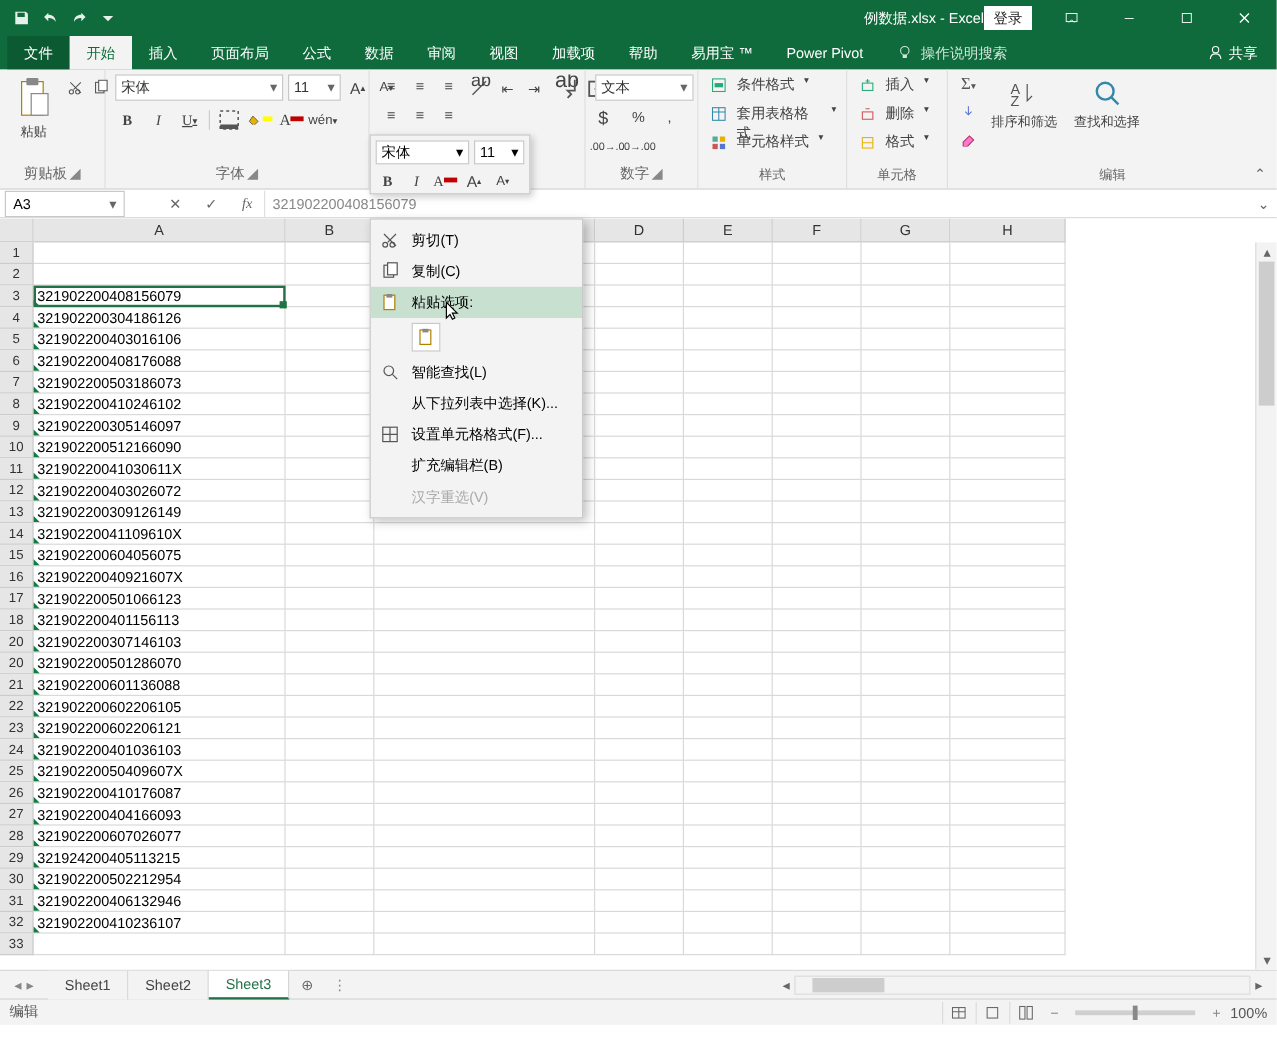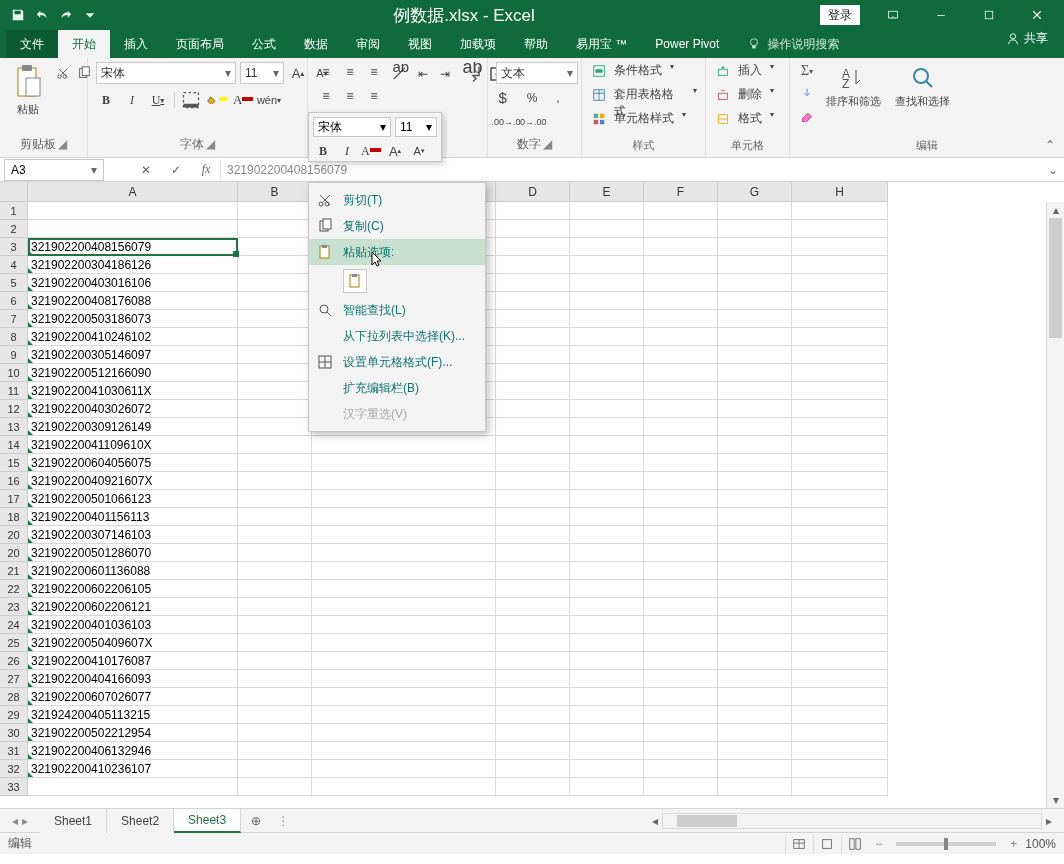--- a/index.html
+++ b/index.html
@@ -1,26 +1,26 @@
 <!DOCTYPE html>
 <html><head>
 <meta charset="utf-8">
 <style>
 *{box-sizing:border-box;margin:0;padding:0;font-family:"Microsoft YaHei",sans-serif;font-size:12px;user-select:none}
 body{background:#fff;width:1064px;height:864px;overflow:hidden;position:relative}
 .titlebar{height:30px;background:#0f6b3c;display:flex;align-items:center;color:#fff}
 .qat{display:flex;align-items:center;gap:4px;padding:0 8px}
 .qat .ico{width:20px;height:20px;display:flex;align-items:center;justify-content:center;color:#fff;opacity:.9}
 .qat .ico svg{width:14px;height:14px}
-.title-center{flex:1;text-align:center;font-size:17px;color:#fff}
+.title-center{flex:1;text-align:right;font-size:12px;color:#fff}
 .title-right{display:flex;align-items:center;gap:2px;padding-right:4px}
 .tbtn{height:30px;min-width:46px;display:flex;align-items:center;justify-content:center;color:#fff}
 .tbtn.login{background:#fff;color:#222;padding:0 8px;height:20px;min-width:40px;margin-right:8px}
 .tbtn svg{width:12px;height:12px}
-.ribbon-tabs{height:28px;background:#0f6b3c;display:flex;align-items:flex-start;color:#fff;padding:0 6px}
+.ribbon-tabs{height:28px;background:#0f6b3c;display:flex;align-items:center;color:#fff;padding:0 6px}
 .rtab{padding:6px 14px 6px;height:28px;display:flex;align-items:center;color:#fff}
 .rtab.file{background:#0c5a32}
 .rtab.active{background:#f3f3f3;color:#0f6b3c}
 .rtab-spacer{flex:1}
 .tell{display:flex;align-items:center;gap:6px;color:#cfe6d8}
 .share{display:flex;align-items:center;gap:4px;padding:0 10px;color:#fff}
 .ribbon{height:100px;background:#f3f3f3;border-bottom:1px solid #d4d4d4;display:flex;position:relative}
 .group{border-right:1px solid #e0e0e0;padding:4px 8px 0;display:flex;flex-direction:column}
 .group-body{flex:1;display:flex;align-items:flex-start;gap:6px}
 .group-label{text-align:center;color:#666;font-size:11px;padding:3px 0 4px}
@@ -71,21 +71,21 @@
 .rowhdr{width:28px;background:#e6e6e6;border-right:1px solid #ccc;border-bottom:1px solid #ccc;display:flex;align-items:center;justify-content:center;color:#333;font-size:11px}
 .cell{border-right:1px solid #d9d9d9;border-bottom:1px solid #d9d9d9;height:18px;padding:0 3px;display:flex;align-items:center;font-size:12px;color:#000;position:relative;overflow:visible;white-space:nowrap}
 .cell.colA{width:210px}
 .cell.rest{width:74px}
 .cell.colC{width:184px}
 .cell.colH{width:96px}
 .gm{position:absolute;left:0;bottom:0;width:0;height:0;border-left:5px solid #107c41;border-top:5px solid transparent}
 .sel{position:absolute;border:2px solid #217346;pointer-events:none;z-index:5}
 .sel .handle{position:absolute;right:-3px;bottom:-3px;width:6px;height:6px;background:#217346}
 .ctx{position:absolute;left:308px;top:182px;width:178px;background:#f3f3f3;border:1px solid #c8c8c8;box-shadow:3px 3px 8px rgba(0,0,0,.25);z-index:50;padding:4px 0}
-.ctx-item{height:26px;display:flex;align-items:center;padding:0 12px 0 34px;position:relative;color:#0f766e}
+.ctx-item{height:26px;display:flex;align-items:center;padding:0 12px 0 34px;position:relative;color:#000000}
 .ctx-item .cico{position:absolute;left:8px;width:16px;height:16px;display:flex;align-items:center;justify-content:center;color:#555}
 .ctx-item.hover{background:#c8e0d0}
 .ctx-item.disabled{color:#aaa}
 .ctx-sub{padding-left:34px;height:32px;display:flex;align-items:center}
 .paste-opt{width:24px;height:24px;border:1px solid #c8c8c8;background:#fff;display:flex;align-items:center;justify-content:center}
 .cursor{position:absolute;left:370px;top:250px;z-index:60;pointer-events:none}
 .sheet-tabs{height:24px;background:#f3f3f3;border-top:1px solid #d4d4d4;display:flex;align-items:center}
 .tab-nav{width:40px;display:flex;align-items:center;justify-content:center;gap:4px;color:#888}
 .sheet-tab{height:24px;padding:0 14px;display:flex;align-items:center;border-right:1px solid #d4d4d4;background:#f3f3f3;color:#444}
 .sheet-tab.active{background:#fff;border-bottom:2px solid #217346;font-weight:500;color:#217346}

